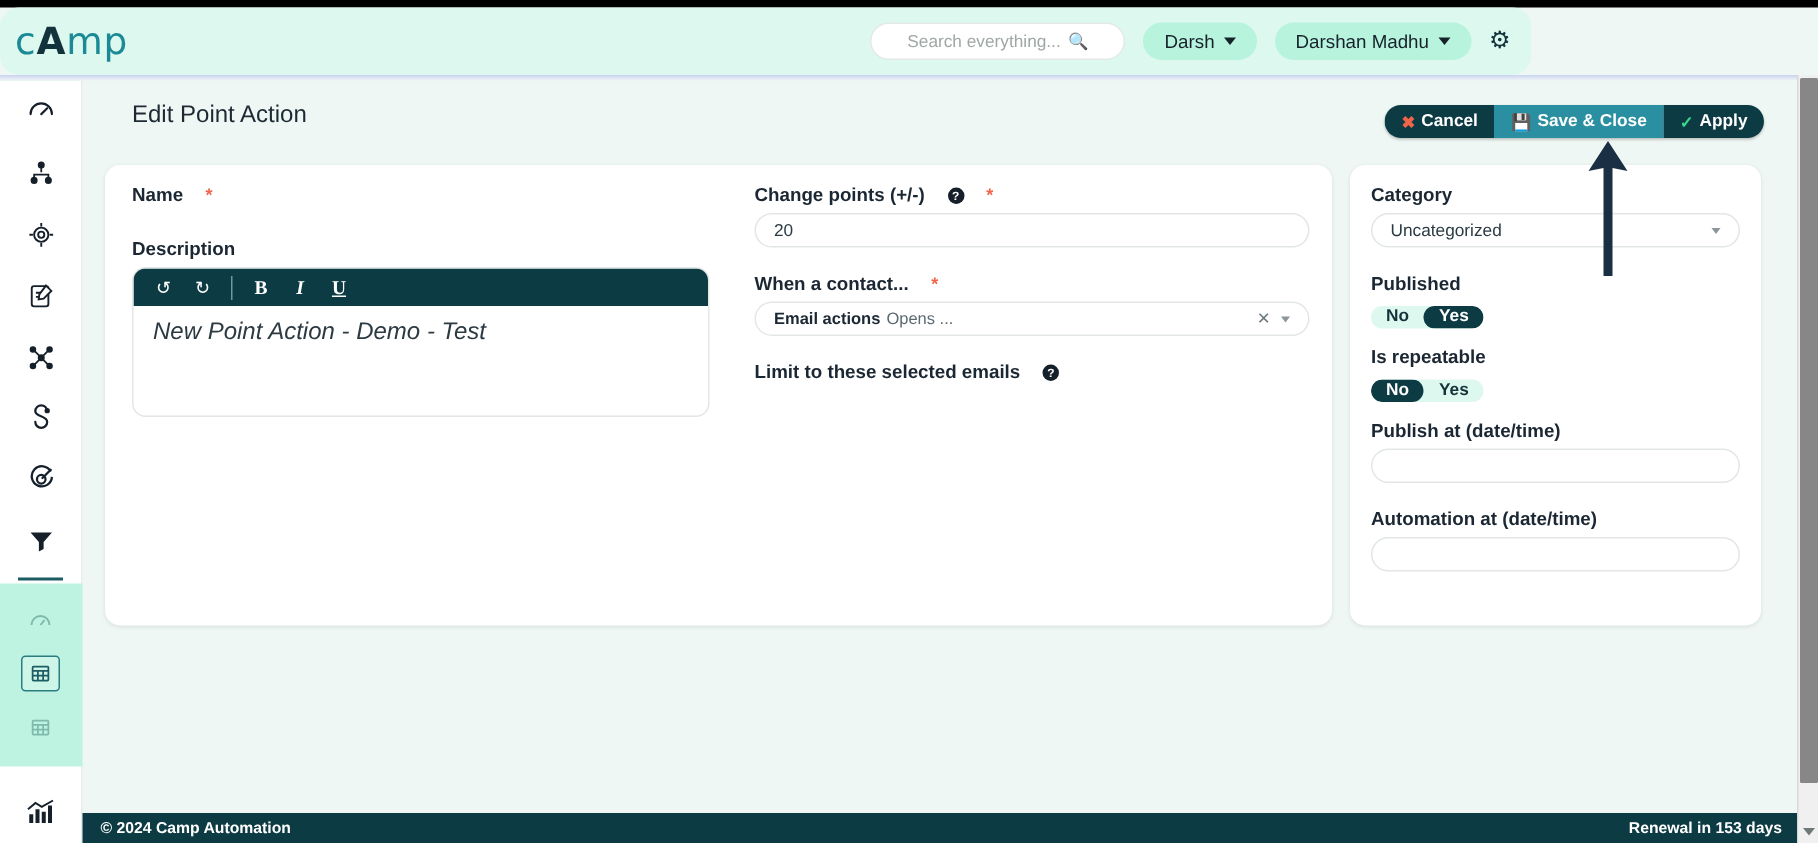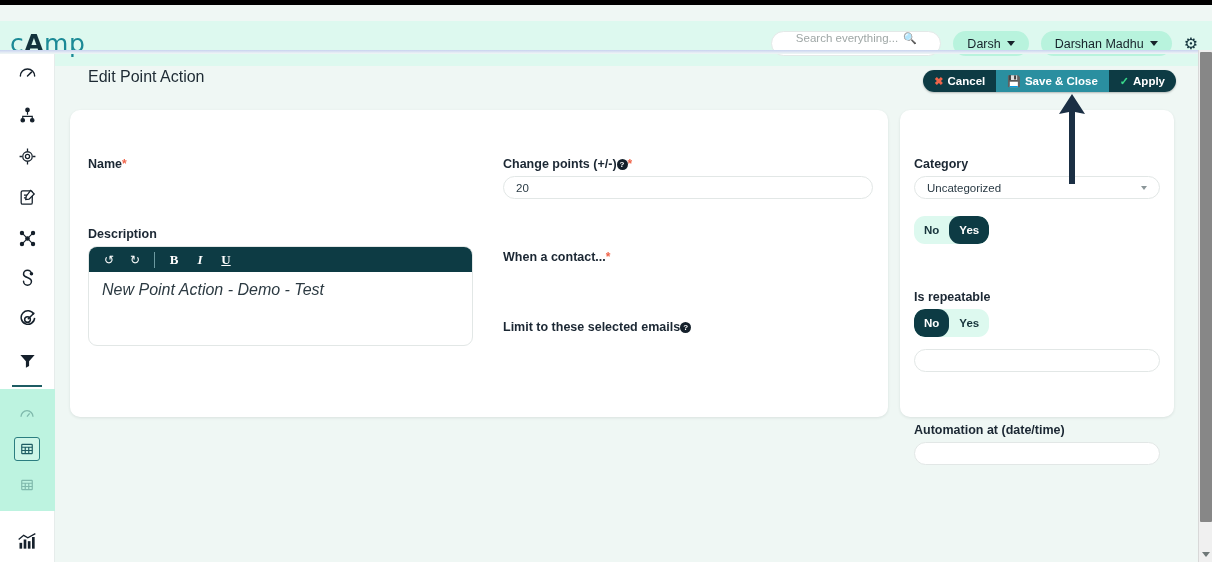--- a/index.html
+++ b/index.html
@@ -17,39 +17,39 @@
   }
 
   
   .top-strip {
     position: absolute; top: 0; left: 0; width: 1212px; height: 5px;
     background: #000000;
   }
 
   
   .header {
-    position: absolute; top: 21px; left: 0; width: 1212px; height: 45px;
+    position: absolute; top: 5px; left: 0; width: 1021px; height: 45px;
     background: #ddf9ef;
-    display: flex; align-items: center;
+    display: flex; align-items: center; border-radius: 13px;
   }
   .brand {
     margin-left: 10px;
     font-size: 25px; letter-spacing: .5px;
     font-family: "DejaVu Sans", sans-serif;
     color: #1b8a96; font-weight: 400;
   }
   .brand .cap { color: #12333c; font-weight: 700; }
   .header-right {
     margin-left: auto; display: flex; align-items: center; gap: 12px;
     padding-right: 14px;
   }
   .search-box {
     width: 170px; height: 25px;
     background: #ffffff; border: 1px solid #e3e9e8; border-radius: 14px;
-    display: flex; align-items: flex-start; justify-content: center; gap: 5px;
+    display: flex; align-items: center; justify-content: center; gap: 5px;
   }
   .search-box .ph { font-size: 11.5px; color: #9fa7a6; }
   .search-box .mag { font-size: 11px; color: #7a8584; }
   .hdr-btn {
     height: 25px; border-radius: 13px; background: #b8f3dd;
     display: flex; align-items: center; gap: 6px;
     padding: 0 14px; font-size: 12.5px; color: #16222a; cursor: pointer;
   }
   .caret-d {
     width: 0; height: 0; border-left: 4px solid transparent;
@@ -113,21 +113,21 @@
   #card-main  { left: 70px;  top: 110px; width: 818px; height: 307px; }
   #card-side  { left: 900px; top: 110px; width: 274px; height: 307px; }
 
   .col { position: absolute; }
   #col-left  { left: 18px; top: 13px; width: 385px; }
   #col-mid   { left: 433px; top: 13px; width: 370px; }
   #col-right { left: 14px; top: 13px; width: 246px; }
 
   .f-label {
     font-size: 12.5px; font-weight: 700; color: #1b2733;
-    margin-bottom: 5px; display: flex; align-items: center; gap: 0; margin-top: 34px;
+    margin-bottom: 5px; display: flex; align-items: center; gap: 15px;
   }
   .req { color: #f0644a; font-size: 12px; line-height: 1; }
   .help {
     display: inline-flex; align-items: center; justify-content: center;
     width: 11px; height: 11px; border-radius: 50%;
     background: #15202b; color: #fff; font-size: 8px; font-weight: 700;
   }
   .f-input {
     width: 100%; height: 23px; background: #fff;
     border: 1px solid #e2e7e6; border-radius: 12px;
@@ -160,21 +160,21 @@
     justify-content: center; color: #ffffff; font-size: 12px; cursor: pointer;
   }
   .eb.serif { font-family: "Liberation Serif", serif; font-size: 13px; }
   .eb-div { width: 1px; height: 16px; background: #6c9aa1; margin: 0 5px; }
   .editor-body {
     height: 73px; padding: 9px 13px; font-size: 16px; color: #2c3a42; font-style: italic;
   }
 
   
   .toggle {
-    display: inline-flex; height: 28px; border-radius: 11px;
+    display: inline-flex; height: 15px; border-radius: 11px;
     background: #ddf9ef; overflow: hidden;
   }
   .toggle div {
     display: flex; align-items: center; justify-content: center;
     min-width: 35px; padding: 0 10px; font-size: 11.5px;
     font-weight: 700; color: #16333b; cursor: pointer;
   }
   .toggle div.on { background: #0d3b44; color: #ffffff; border-radius: 11px; }
   .t-gap { height: 12px; }
 
@@ -402,20 +402,30 @@
       <div class="f-input">
         <span>20</span>
       </div>
 
       <div class="f-gap"></div>
 
       <div class="f-label">
         <span>When a contact...</span>
         <span class="req">*</span>
       </div>
+      <div class="f-input">
+        <div class="sel-tags">
+          <span class="sel-grp">Email actions</span>
+          <span class="sel-val">Opens ...</span>
+        </div>
+        <div class="sel-right">
+          <span class="sel-x">✕</span>
+          <span class="caret-sm"></span>
+        </div>
+      </div>
 
       <div class="f-gap"></div>
 
       <div class="f-label">
         <span>Limit to these selected emails</span>
         <span class="help">?</span>
       </div>
     </div>
   </div>
 
@@ -424,37 +434,43 @@
       <div class="f-label">
         <span>Category</span>
       </div>
       <div class="f-input">
         <span style="flex:1">Uncategorized</span>
         <span class="caret-sm"></span>
       </div>
 
       <div class="f-gap"></div>
 
+      <div class="f-label">
+        <span>Published</span>
+      </div>
       <div class="toggle">
         <div>No</div>
         <div class="on">Yes</div>
       </div>
 
       <div class="t-gap"></div>
 
       <div class="f-label">
         <span>Is repeatable</span>
       </div>
       <div class="toggle">
         <div class="on">No</div>
         <div>Yes</div>
       </div>
 
       <div class="t-gap"></div>
 
+      <div class="f-label">
+        <span>Publish at (date/time)</span>
+      </div>
       <div class="f-input">
         <span></span>
       </div>
 
       <div class="f-gap"></div>
 
       <div class="f-label">
         <span>Automation at (date/time)</span>
       </div>
       <div class="f-input">
@@ -462,20 +478,24 @@
       </div>
     </div>
   </div>
 
   <div class="arrow">
     <svg width="40" height="92" viewBox="0 0 40 92">
       <path d="M20 2 L33 22 L23 20 L23 92 L17 92 L17 20 L7 22 Z" fill="#1b2f44"></path>
     </svg>
   </div>
 
+  <div class="footer">
+    <span>© 2024 Camp Automation</span>
+    <span class="right">Renewal in 153 days</span>
+  </div>
 
   <div class="scrollbar">
     <div class="scroll-thumb"></div>
     <div class="scroll-btn">
       <i></i>
     </div>
   </div>
 
 </div>
 

